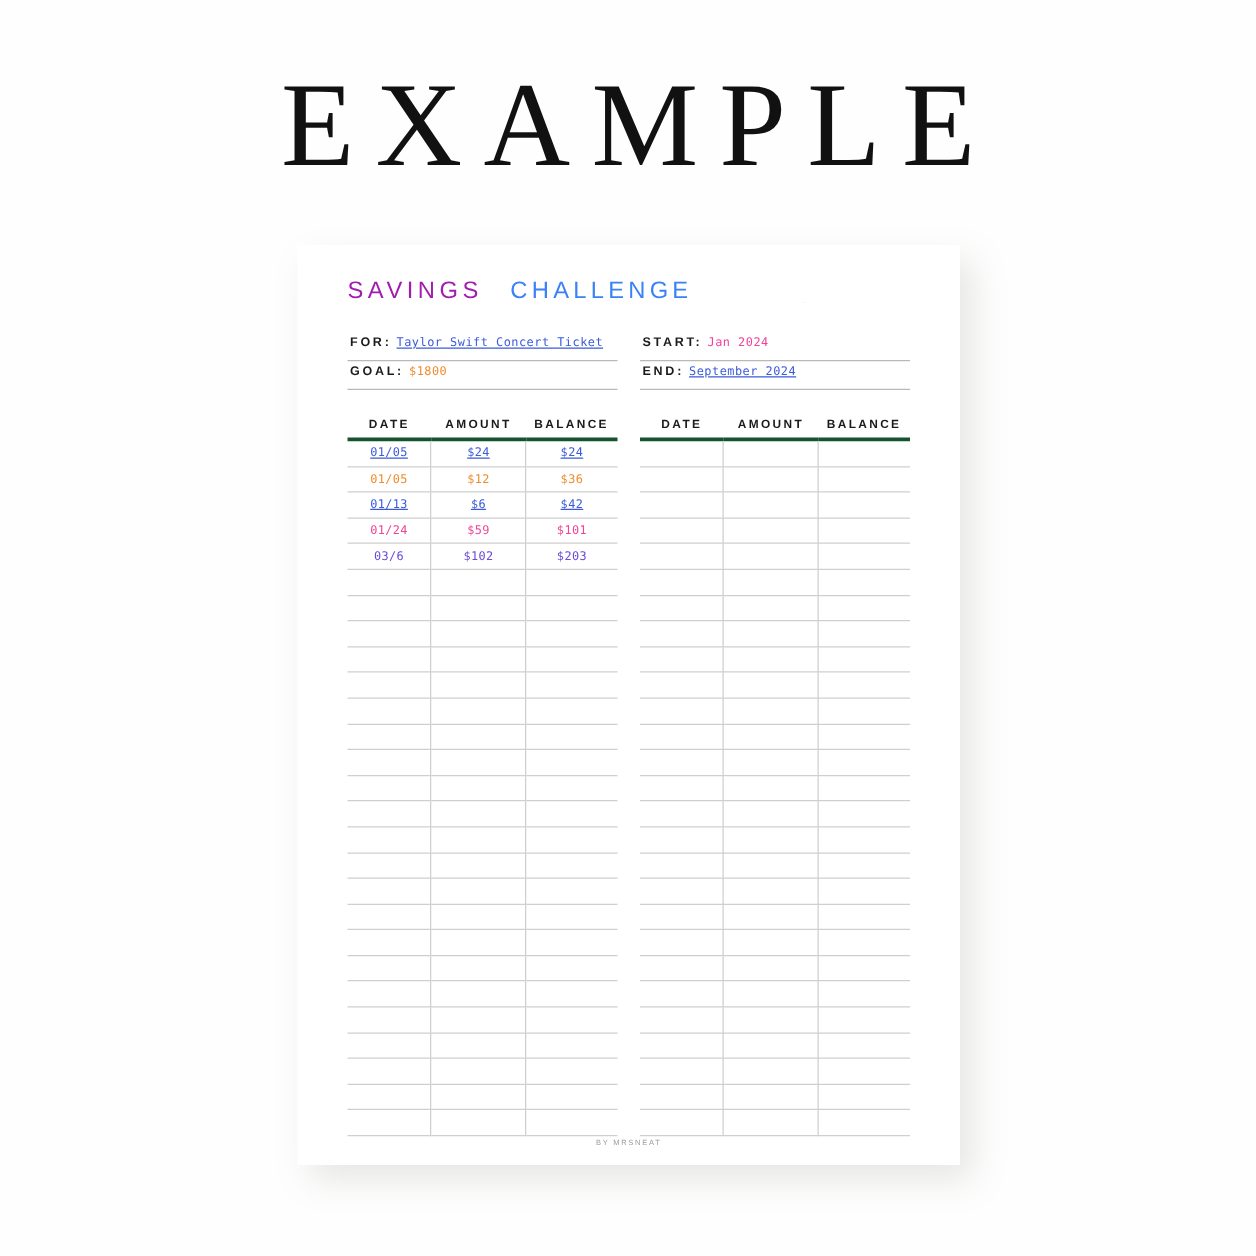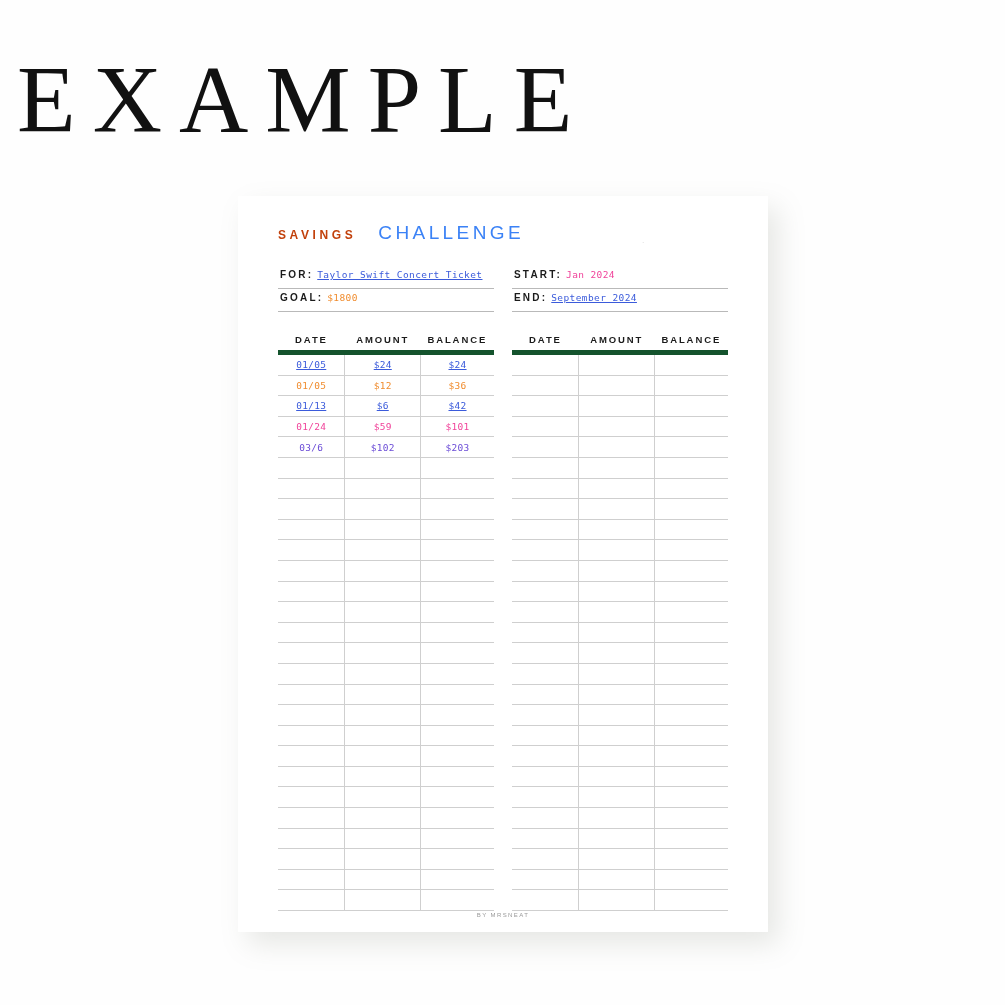--- a/index.html
+++ b/index.html
@@ -20,21 +20,21 @@
     inset: 0;
     background: #fefefe;
   }
 
   
   .example-title {
     position: absolute;
     top: 52px;
     left: 0;
     width: 1005px;
-    text-align: left;
+    text-align: center;
     font-family: "Liberation Serif", serif;
     font-size: 96px;
     letter-spacing: 17px;
     color: #111111;
     font-weight: 400;
     line-height: 1;
     text-indent: 17px;
   }
 
   
@@ -55,24 +55,24 @@
   }
 
   
   .doc-head {
     display: flex;
     align-items: baseline;
     gap: 22px;
     margin-bottom: 22px;
   }
   .doc-head .savings {
-    font-size: 12px;
+    font-size: 19px;
     letter-spacing: 3.6px;
-    font-weight: 700;
-    color: #c2410c;
+    font-weight: 400;
+    color: #a21caf;
   }
   .doc-head .challenge {
     font-size: 19px;
     letter-spacing: 3.4px;
     font-weight: 400;
     color: #3b82f6;
   }
 
   
   .meta {
@@ -117,21 +117,21 @@
     border-collapse: collapse;
     table-layout: fixed;
   }
   table.ledger th {
     font-size: 9.5px;
     letter-spacing: 1.9px;
     font-weight: 700;
     color: #1b1b1b;
     padding: 0 0 5px 0;
     text-align: center;
-    border-bottom: 5px solid #14532d;
+    border-bottom: 3px solid #14532d;
     white-space: nowrap;
   }
   table.ledger td {
     height: 19.6px;
     border-bottom: 1px solid #cfcfcf;
     border-right: 1px solid #cfcfcf;
     text-align: center;
     font-family: "DejaVu Sans Mono", monospace;
     font-size: 9.5px;
     letter-spacing: 0.3px;

